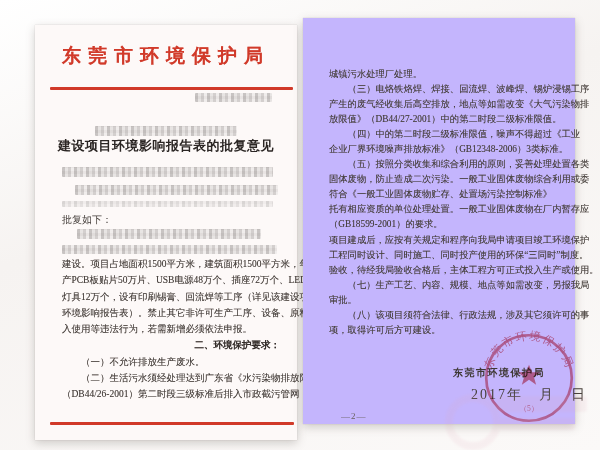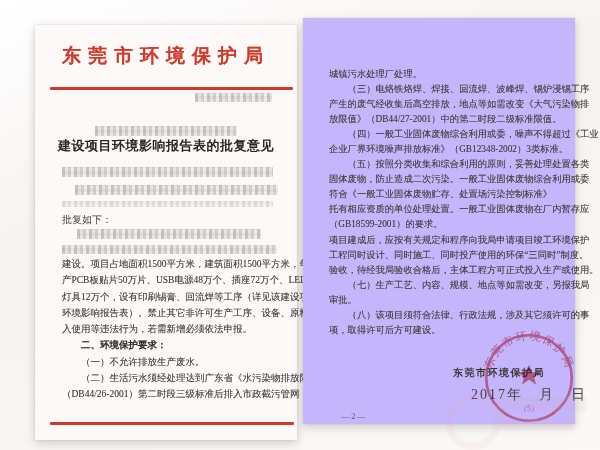--- a/index.html
+++ b/index.html
@@ -45,21 +45,21 @@
   }
   .salutation{
     position:absolute;left:27px;top:188px;font-size:10px;color:#443e3a;
   }
   .body-lines{
     position:absolute;color:#443e3a;
   }
   .left-lines{left:27px;top:231px;width:218px;font-size:9.5px;line-height:16.3px;}
   .right-lines{left:26px;top:49px;width:238px;font-size:9.3px;line-height:15.05px;}
   .line{white-space:nowrap;text-shadow:0 0 .4px rgba(70,60,55,.45);}
-  .line.bold{font-weight:bold;color:#332d2a;}
+  .line.bold{font-weight:bold;color:#332d2a;text-align:right;}
 
   .signature{
     position:absolute;left:150px;top:348px;font-size:10px;color:#3e3834;
     letter-spacing:1.5px;white-space:nowrap;font-weight:bold;
   }
   .doc-date{
     position:absolute;left:168px;top:368px;font-size:14px;color:#47403c;
     letter-spacing:2px;white-space:nowrap;
   }
   .seal{
@@ -117,22 +117,22 @@
 
   <div class="red-rule rule-footer"></div>
 </div>
 
 <div class="page right-page">
   <div class="body-lines right-lines">
       <div class="line">城镇污水处理厂处理。</div>
       <div class="line">　　（三）电烙铁烙焊、焊接、回流焊、波峰焊、锡炉浸锡工序</div>
       <div class="line">产生的废气经收集后高空排放，地点等如需改变《大气污染物排</div>
       <div class="line">放限值》（DB44/27-2001）中的第二时段二级标准限值。</div>
-      <div class="line">　　（四）一般工业固体废物综合利用或委，噪声不得超过《工业</div>
-      <div class="line">企业厂界环境噪声排放标准》（GB12348-2002）3类标准。</div>
+      <div class="line">　　（四）中的第二时段二级标准限值，噪声不得超过《工业</div>
+      <div class="line">企业厂界环境噪声排放标准》（GB12348-2006）3类标准。</div>
       <div class="line">　　（五）按照分类收集和综合利用的原则，妥善处理处置各类</div>
       <div class="line">固体废物，防止造成二次污染。一般工业固体废物综合利用或委</div>
       <div class="line">符合《一般工业固体废物贮存、处置场污染控制标准》</div>
       <div class="line">托有相应资质的单位处理处置。一般工业固体废物在厂内暂存应</div>
       <div class="line">（GB18599-2001）的要求。</div>
       <div class="line">项目建成后，应按有关规定和程序向我局申请项目竣工环境保护</div>
       <div class="line">工程同时设计、同时施工、同时投产使用的环保“三同时”制度。</div>
       <div class="line">验收，待经我局验收合格后，主体工程方可正式投入生产或使用。</div>
       <div class="line">　　（七）生产工艺、内容、规模、地点等如需改变，另报我局</div>
       <div class="line">审批。</div>

